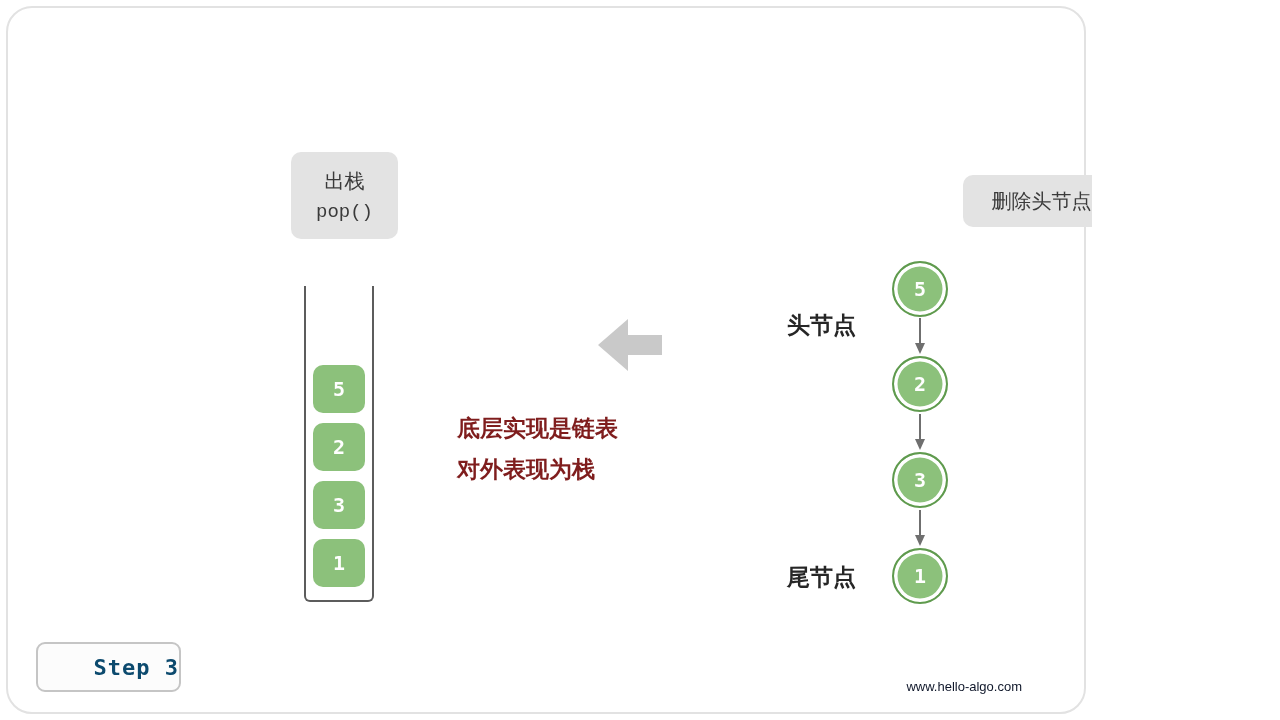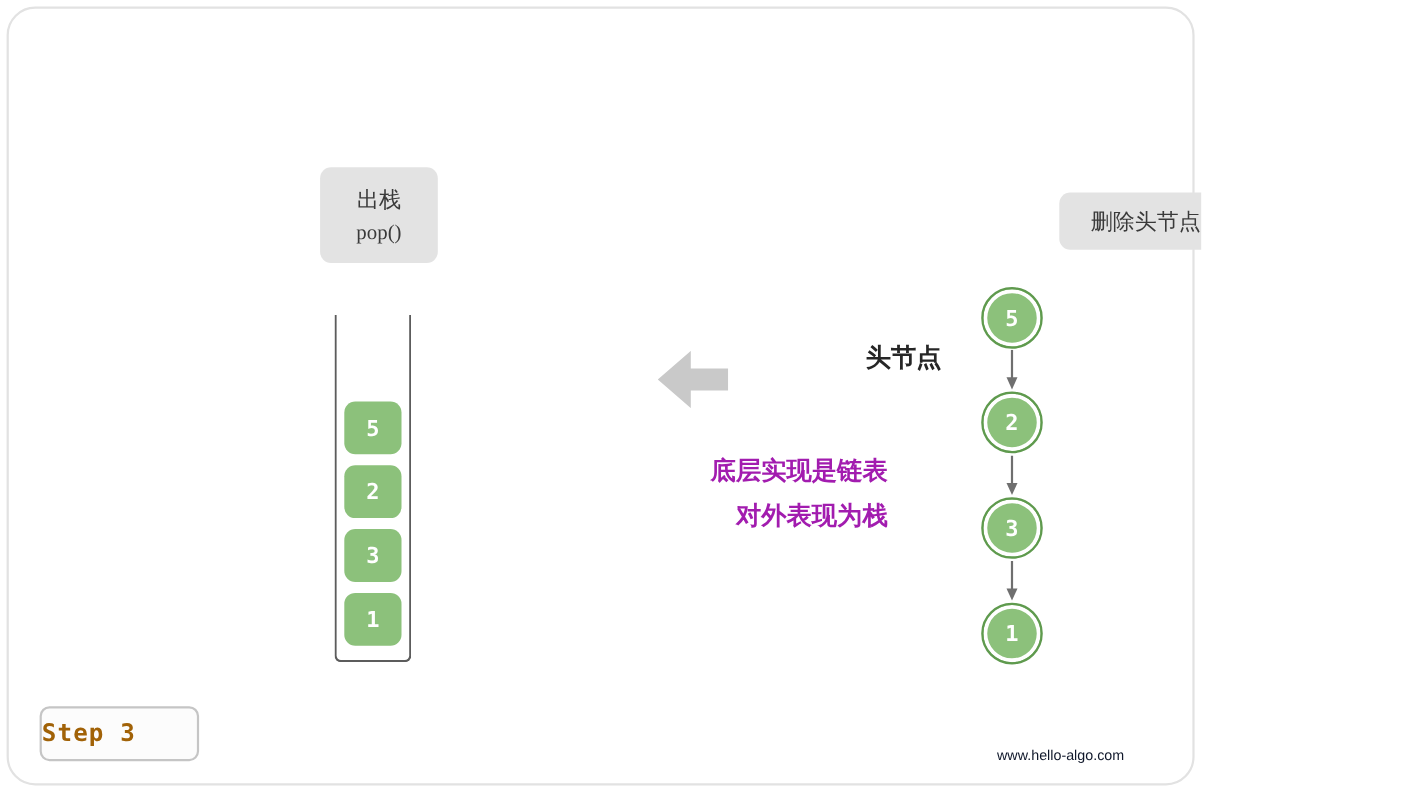--- a/index.html
+++ b/index.html
@@ -32,21 +32,21 @@
     justify-content: center;
     color: #3a3a3a;
     font-size: 20px;
   }
   .op-box {
     left: 291px; top: 152px;
     width: 107px; height: 87px;
     gap: 6px;
   }
   .op-box .mono-line {
-    font-family: Liberation Serif, serif;
+    font-family: Liberation Mono, monospace;
     font-size: 19px;
   }
   .action-box {
     left: 963px; top: 175px;
     width: 157px; height: 52px;
     border-radius: 10px;
   }
   .stack-container {
     position: absolute;
     left: 304px; top: 286px;
@@ -77,24 +77,24 @@
     justify-content: center;
   }
   .big-arrow {
     position: absolute;
     left: 598px; top: 319px;
   }
   .center-note {
     position: absolute;
     left: 457px; top: 408px;
     width: 350px;
-    text-align: right;
+    text-align: left;
     font-size: 23px;
     font-weight: bold;
-    color: #a21caf;
+    color: #7f1d1d;
     line-height: 41px;
   }
   .list-node {
     position: absolute;
     left: 892px;
     width: 56px; height: 56px;
     box-sizing: border-box;
     background: #8cc17b;
     border: 2.5px solid #5f9a4e;
     border-radius: 50%;
@@ -132,25 +132,25 @@
   .step-box {
     position: absolute;
     left: 36px; top: 642px;
     width: 145px; height: 50px;
     box-sizing: border-box;
     border: 2px solid #c5c5c5;
     border-radius: 9px;
     background: #fcfcfc;
     display: flex;
     align-items: center;
-    justify-content: flex-start;
+    justify-content: flex-end;
     font-family: "DejaVu Sans Mono", "Liberation Mono", monospace;
     font-size: 22px;
     font-weight: bold;
-    color: #a16207;
+    color: #0c4a6e;
     letter-spacing: 1px;
   }
   .watermark {
     position: absolute;
     right: 70px; top: 679px;
     font-family: Liberation Sans, sans-serif;
     font-size: 13px;
     color: #0f172a;
   }
 </style>
@@ -180,20 +180,21 @@
   <svg class="big-arrow" width="64" height="52" viewBox="0 0 64 52">
     <polygon points="0,26 30,0 30,16 64,16 64,36 30,36 30,52" fill="#c9c9c9"></polygon>
   </svg>
 
   <div class="center-note">
     <div>底层实现是链表</div>
     <div>对外表现为栈</div>
   </div>
 
   <div class="side-label head-label">头节点</div>
+  <div class="side-label tail-label">尾节点</div>
 
   <div class="list-node node-1">5</div>
   <div class="list-node node-2">2</div>
   <div class="list-node node-3">3</div>
   <div class="list-node node-4">1</div>
 
   <svg class="connector conn-1" width="14" height="37" viewBox="0 0 14 37">
     <line x1="7" y1="0" x2="7" y2="26" stroke="#6f6f6f" stroke-width="2"></line>
     <polygon points="2,25 12,25 7,36" fill="#6f6f6f"></polygon>
   </svg>

